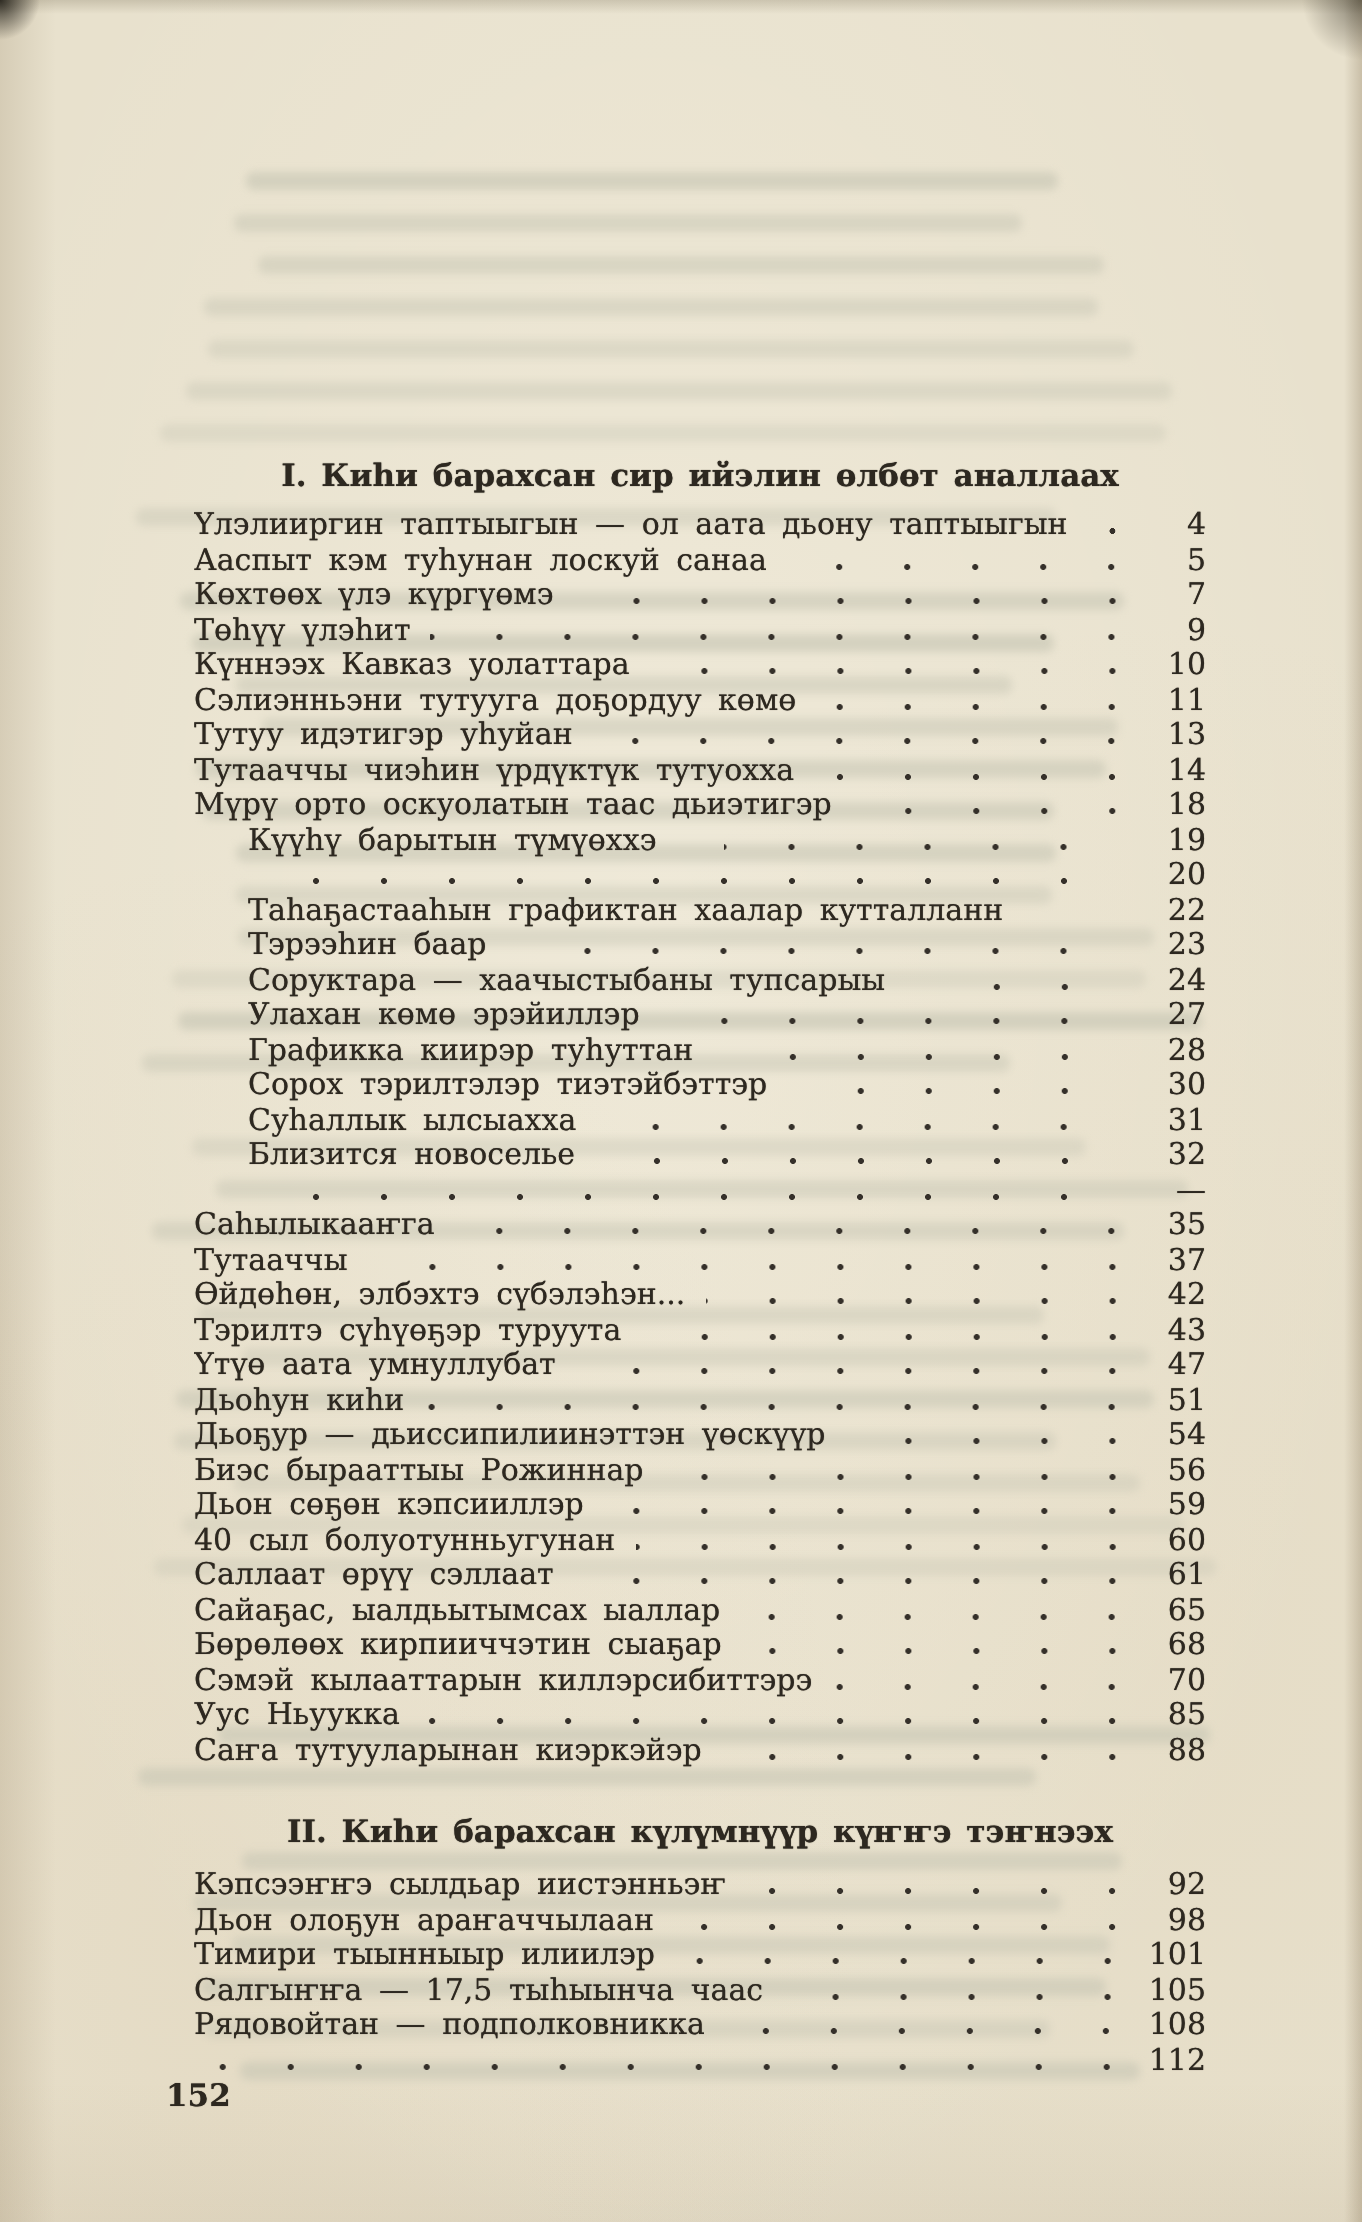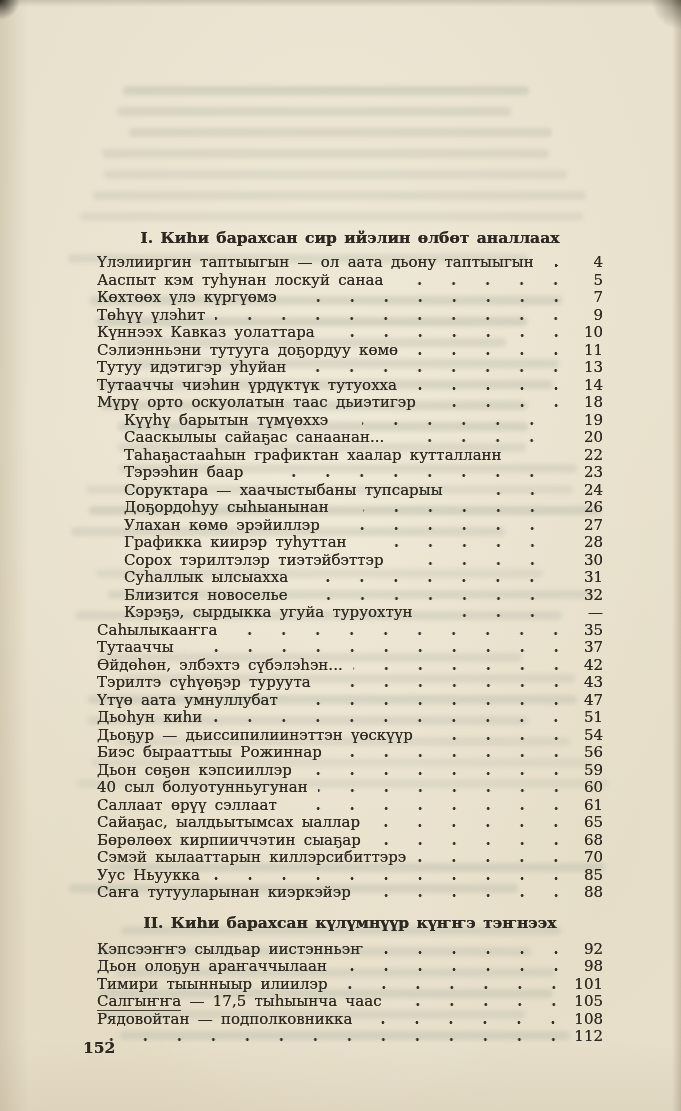--- a/index.html
+++ b/index.html
@@ -34,21 +34,21 @@
     letter-spacing:2.5px;white-space:nowrap;
     text-shadow:0 0 0.5px rgba(35,30,22,0.9);
   }
   .toc{position:absolute;top:228px;left:97px;right:78px;}
   .sec-heading{
     text-align:center;font-weight:bold;font-size:15.5px;line-height:19px;
     word-spacing:2px;white-space:nowrap;
     text-shadow:0 0 0.5px rgba(35,30,22,0.85);
     margin-bottom:7px;
   }
-  .sec + .sec .sec-heading{margin-top:11px;margin-bottom:9px;}
+  .sec + .sec .sec-heading{margin-top:22px;margin-bottom:9px;}
   .row{
     display:flex;align-items:baseline;
     height:17.5px;line-height:17.5px;font-size:15px;
     word-spacing:3.5px;white-space:nowrap;
     text-shadow:0 0 0.4px rgba(40,34,24,0.75);
   }
   .row.ind{padding-left:27px;gap:24px;}
   .etext{flex:0 1 auto;overflow:hidden;}
   .leader{
     flex:1 1 14px;align-self:flex-end;height:6px;min-width:12px;
@@ -153,45 +153,39 @@
             <span class="etext">Мүрү орто оскуолатын таас дьиэтигэр</span>
             <span class="leader"></span>
             <span class="epage">18</span>
           </div>
           <div class="row ind">
             <span class="etext">Күүһү барытын түмүөххэ</span>
             <span class="leader"></span>
             <span class="epage">19</span>
           </div>
           <div class="row ind">
-            <span class="etext">Сааскылыы сайаҕас санаанан...</span>
             <span class="leader"></span>
             <span class="epage">20</span>
           </div>
           <div class="row ind">
             <span class="etext">Таһаҕастааһын графиктан хаалар кутталланна</span>
             <span class="leader"></span>
             <span class="epage">22</span>
           </div>
           <div class="row ind">
             <span class="etext">Тэрээһин баар</span>
             <span class="leader"></span>
             <span class="epage">23</span>
           </div>
           <div class="row ind">
             <span class="etext">Соруктара — хаачыстыбаны тупсарыы</span>
             <span class="leader"></span>
             <span class="epage">24</span>
           </div>
           <div class="row ind">
-            <span class="etext">Доҕордоһуу сыһыанынан</span>
-            <span class="leader"></span>
-            <span class="epage">26</span>
-          </div>
-          <div class="row ind">
             <span class="etext">Улахан көмө эрэйиллэр</span>
             <span class="leader"></span>
             <span class="epage">27</span>
           </div>
           <div class="row ind">
             <span class="etext">Графикка киирэр туһуттан</span>
             <span class="leader"></span>
             <span class="epage">28</span>
           </div>
           <div class="row ind">
@@ -203,21 +197,20 @@
             <span class="etext">Суһаллык ылсыахха</span>
             <span class="leader"></span>
             <span class="epage">31</span>
           </div>
           <div class="row ind">
             <span class="etext">Близится новоселье</span>
             <span class="leader"></span>
             <span class="epage">32</span>
           </div>
           <div class="row ind">
-            <span class="etext">Кэрэҕэ, сырдыкка угуйа туруохтун</span>
             <span class="leader"></span>
             <span class="epage">—</span>
           </div>
           <div class="row">
             <span class="etext">Саһылыкааҥга</span>
             <span class="leader"></span>
             <span class="epage">35</span>
           </div>
           <div class="row">
             <span class="etext">Тутааччы</span>

